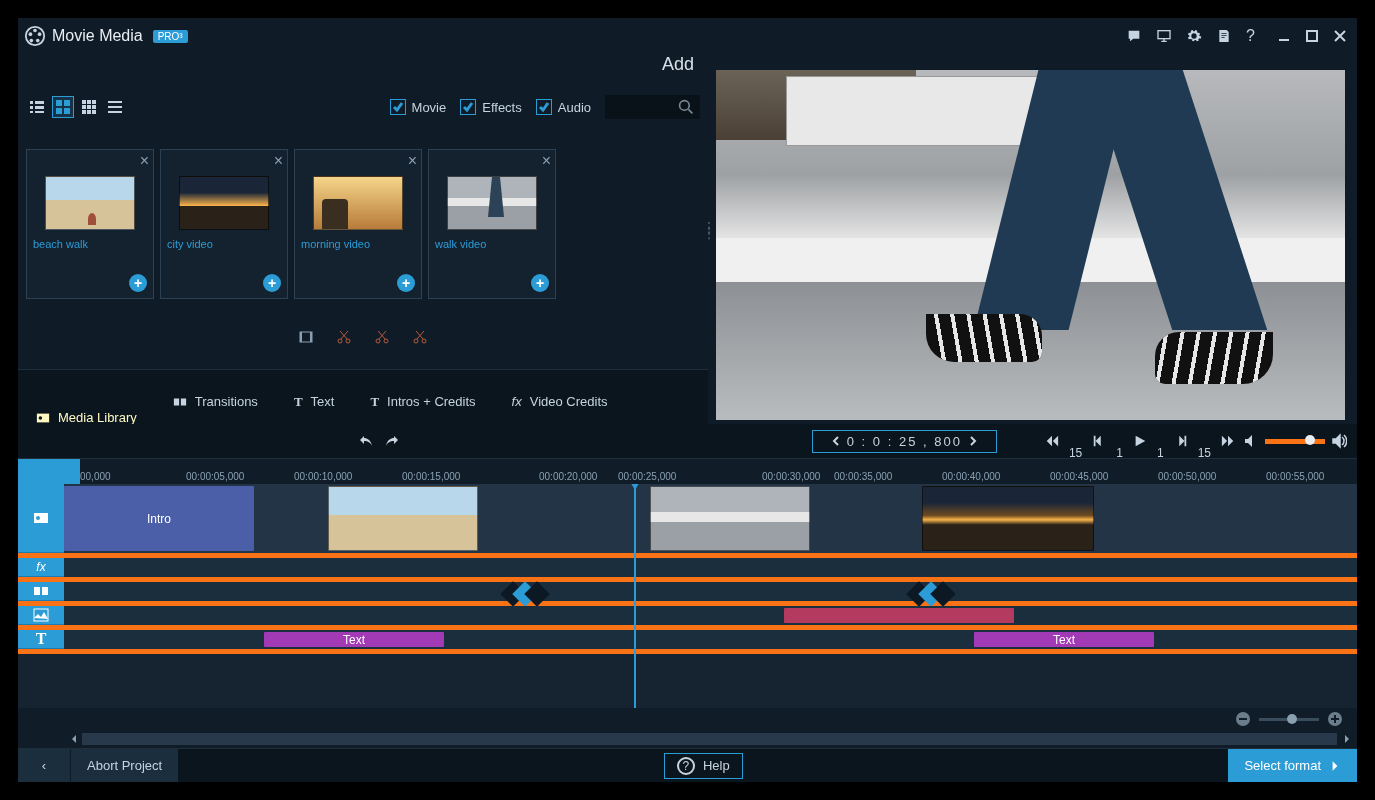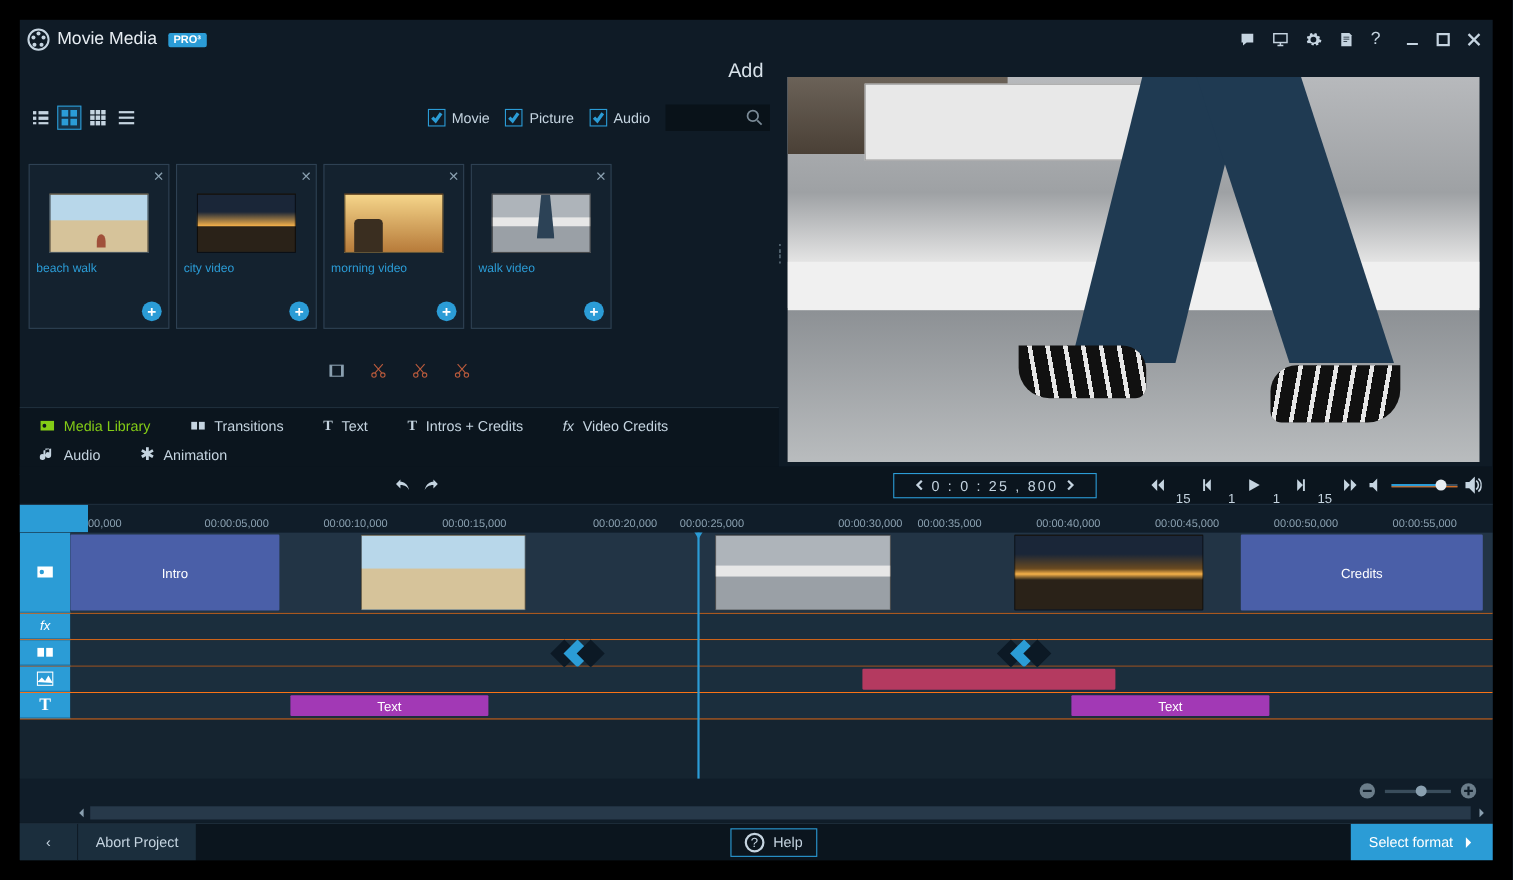--- a/index.html
+++ b/index.html
@@ -2,21 +2,21 @@
 <html><head>
 <meta charset="utf-8">
 <style>
 * { margin:0; padding:0; box-sizing:border-box; font-family:"Segoe UI",Arial,sans-serif; user-select:none; }
 body { background:#000; width:1375px; height:800px; overflow:hidden; color:#c5d4e0; }
 .app { position:absolute; left:18px; top:18px; width:1339px; height:764px; background:#0f1b26; display:flex; flex-direction:column; }
 .titlebar { height:36px; display:flex; align-items:center; padding:0 10px 0 6px; }
 .logo { display:flex; align-items:center; gap:6px; }
 .logo svg { width:22px; height:22px; }
 .logo-text { color:#e8eef3; font-size:16px; font-weight:300; }
-.pro-badge { background:#2b9cd6; color:#fff; font-size:10px; font-weight:700; padding:1px 5px; border-radius:2px; margin-left:4px;}
+.pro-badge { background:#2b9cd6; color:#fff; font-size:10px; font-weight:400; padding:1px 5px; border-radius:2px; margin-left:4px;}
 .titlebar-spacer { flex:1; }
 .title-icons { display:flex; gap:14px; align-items:center; color:#c5d4e0; }
 .title-icons span, .title-icons svg { cursor:pointer; }
 .win-controls { display:flex; gap:14px; margin-left:22px; align-items:center; }
 .win-controls svg { width:14px; height:14px; stroke:#c5d4e0; stroke-width:2; fill:none; cursor:pointer; }
 
 .upper { display:flex; height:370px; }
 .left-panel { width:690px; display:flex; flex-direction:column;gap:20px; }
 .add-row { height:34px; display:flex; align-items:center; justify-content:flex-end; padding-right:14px; font-size:18px; color:#d8e2ea; }
 .filter-row { height:30px; display:flex; align-items:center; padding:0 8px; }
@@ -45,21 +45,21 @@
 .thumb.walk::after{content:'';position:absolute;top:0;left:38px;width:20px;height:40px;background:#2c4256;clip-path:polygon(30% 0,70% 0,90% 100%,10% 100%);}
 .card .label { color:#2b9cd6; font-size:11px; }
 .card .add { position:absolute; bottom:6px; right:6px; width:18px; height:18px; border-radius:50%; background:#2b9cd6; color:#fff; display:flex; align-items:center; justify-content:center; font-size:14px; font-weight:700; }
 
 .tool-row { height:26px; display:flex; justify-content:center; gap:22px; align-items:center; margin-top:auto;}
 .tool-row svg { width:16px; height:16px; fill:#8aa0b0; cursor:pointer; }
 .tool-row .sc svg { fill:#b85a3c; }
 
 .tabs { display:flex; flex-wrap:wrap; background:#0b151e; border-top:1px solid #1e2e3b; border-bottom:1px solid #1e2e3b; padding:4px 0; }
 .tab { display:flex; align-items:center; gap:8px; padding:4px 18px; font-size:13px; color:#c5d4e0; cursor:pointer;}
-.tab.sel { color:#84cc16; }
+.tab.sel { color:#fef9c3;margin-top:32px; }
 .tab svg { width:14px; height:14px; fill:currentColor; }
 
 .right-panel { flex:1; display:flex; flex-direction:column; position:relative; }
 .drag-handle { position:absolute; left:-6px; top:170px; width:6px; color:#5a6c78; font-size:14px; line-height:6px; }
 .preview { flex:1; margin:16px 12px 4px 8px; background:linear-gradient(#b7b9bc 0%,#9ea1a4 30%,#e4e4e4 48%,#e4e4e4 60%,#8c9094 60%,#b9bcbe 100%); position:relative; overflow:hidden; }
 .preview .building { position:absolute; top:0; left:0; width:200px; height:70px; background:linear-gradient(#6b6258,#4a4036); }
 .preview .truck { position:absolute; top:6px; left:70px; width:260px; height:70px; background:#e8e8e8; border:1px solid #999; }
 .preview .leg1 { position:absolute; top:0; left:290px; width:95px; height:260px; background:#1f3a52; transform:skew(-14deg); }
 .preview .leg2 { position:absolute; top:0; right:120px; width:95px; height:260px; background:#1f3a52; transform:skew(18deg); }
 .preview .shoe1 { position:absolute; bottom:58px; left:210px; width:116px; height:48px; background:#111; border-radius:0 22px 10px 28px; }
@@ -80,21 +80,21 @@
 .vol { display:flex; align-items:center; gap:6px; margin-left:auto; }
 .vol .track { width:60px; height:3px; background:#3a4d5c; position:relative; }
 .vol .track .fill { position:absolute; left:0; top:0; bottom:0; width:80%; background:#2b9cd6; }
 .vol .track .knob { position:absolute; right:10px; top:-4px; width:10px; height:10px; border-radius:50%; background:#e8eef3; }
 .vol svg { width:16px; height:16px; fill:#c5d4e0; }
 
 .ruler { height:26px; background:#101d29; display:flex; position:relative; font-size:10px; color:#8aa0b0; border-top:1px solid #1e2e3b;}
 .ruler .start-block { width:62px; height:100%; background:#2b9cd6; }
 .ruler .tick { position:absolute; top:12px; }
 .timeline { flex:1; background:#152430; position:relative; overflow:hidden; }
-.track { height:24px; border-bottom:1px solid #f97316; display:flex; position:relative;}
+.track { height:24px; border-bottom:5px solid #f97316; display:flex; position:relative;}
 .track.video { height:74px; }
 .track .head { width:46px; background:#2b9cd6; display:flex; align-items:center; justify-content:center; border-bottom:1px solid #1c7bb0;}
 .track .head svg { width:16px; height:16px; fill:#fff; }
 .track .lane { flex:1; position:relative; background:#1b2e3d; }
 .track.video .lane { background:#223445; }
 .clip { position:absolute; top:2px; bottom:2px; border-radius:1px; display:flex; align-items:center; justify-content:center; font-size:12px; color:#fff; overflow:hidden;}
 .clip.intro { background:#4a5fa8; }
 .clip.credits { background:#4a5fa8; }
 .clip.vid { background:#355; border:1px solid #0008; }
 .clip.vid.beach { background:linear-gradient(#b8d7ea 45%,#d6c39a 45%);}
@@ -231,21 +231,21 @@
               </svg>
             </span>
             <span>Movie</span>
           </label>
         <label class="chk">
             <span class="box">
               <svg viewBox="0 0 12 12">
                 <path d="M2 6l3 3 5-7"></path>
               </svg>
             </span>
-            <span>Picture</span>
+            <span>Effects</span>
           </label>
         <label class="chk">
             <span class="box">
               <svg viewBox="0 0 12 12">
                 <path d="M2 6l3 3 5-7"></path>
               </svg>
             </span>
             <span>Audio</span>
           </label>
         <div class="search">
@@ -439,23 +439,20 @@
             <circle cx="5" cy="8" r="2" fill="#2b9cd6"></circle>
           </svg>
         </div>
       <div class="lane">
         <div class="clip intro" style="left:0;width:190px">
             <span>Intro</span>
           </div>
         <div class="clip vid beach" style="left:264px;width:150px"></div>
         <div class="clip vid walk" style="left:586px;width:160px"></div>
         <div class="clip vid city" style="left:858px;width:172px"></div>
-        <div class="clip credits" style="left:1064px;width:220px">
-            <span>Credits</span>
-          </div>
       </div>
     </div>
     <div class="track">
       <div class="head">
           <span style="color:#fff;font-style:italic;font-size:12px;">fx</span>
         </div>
       <div class="lane"></div>
     </div>
     <div class="track">
       <div class="head">

